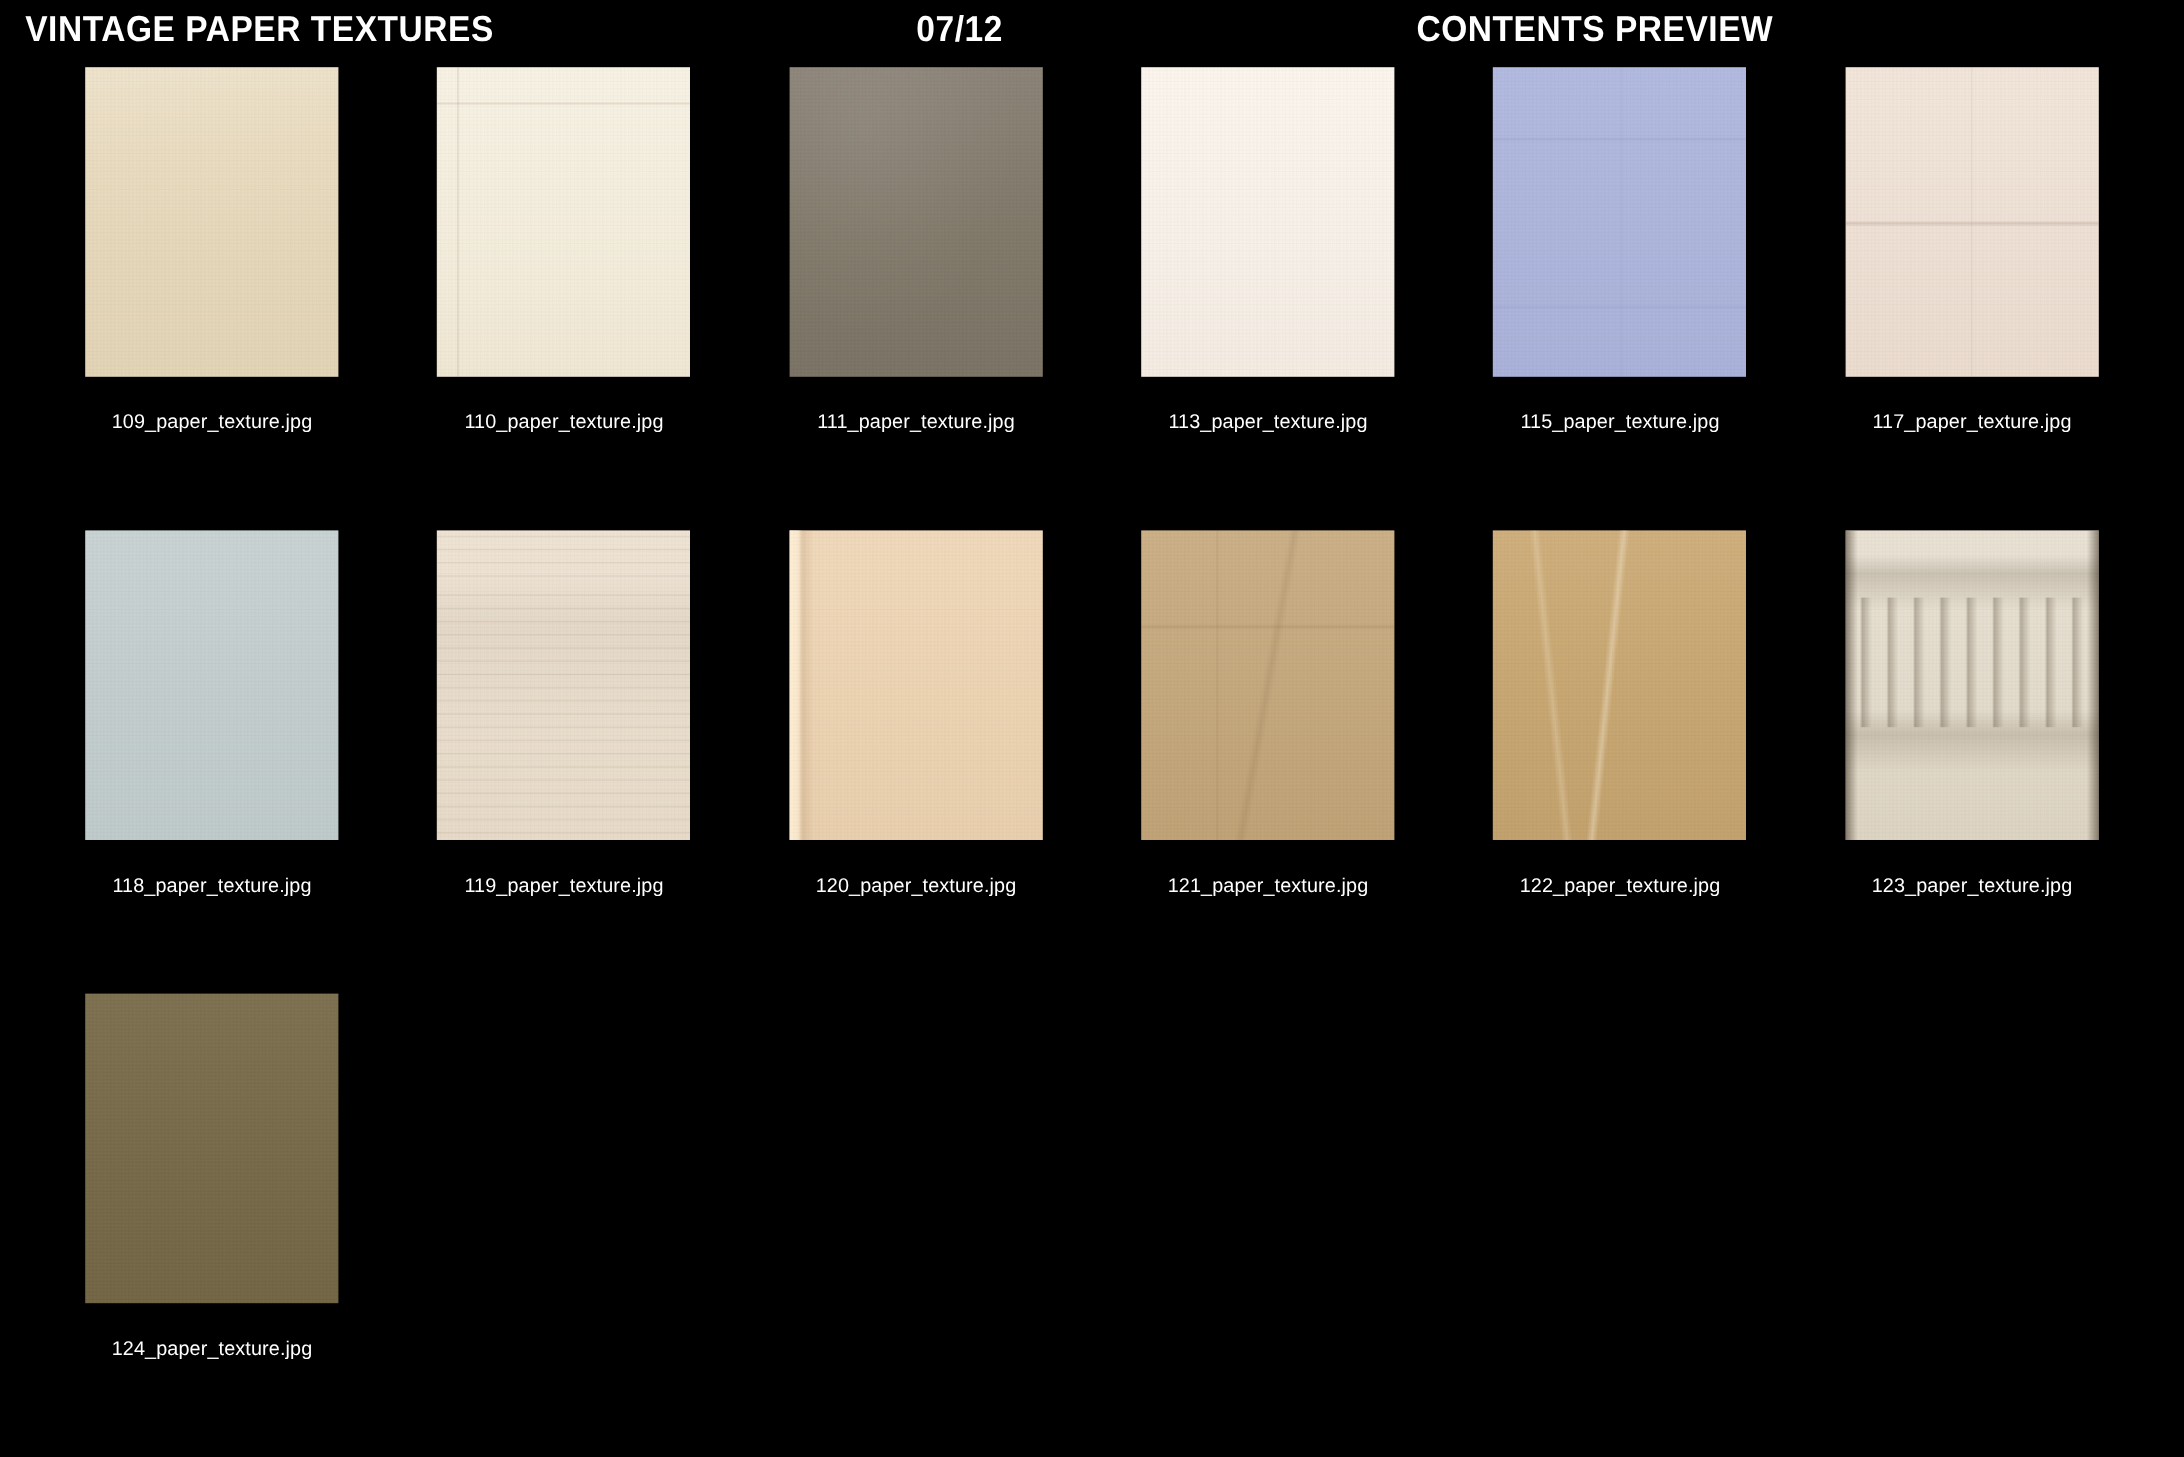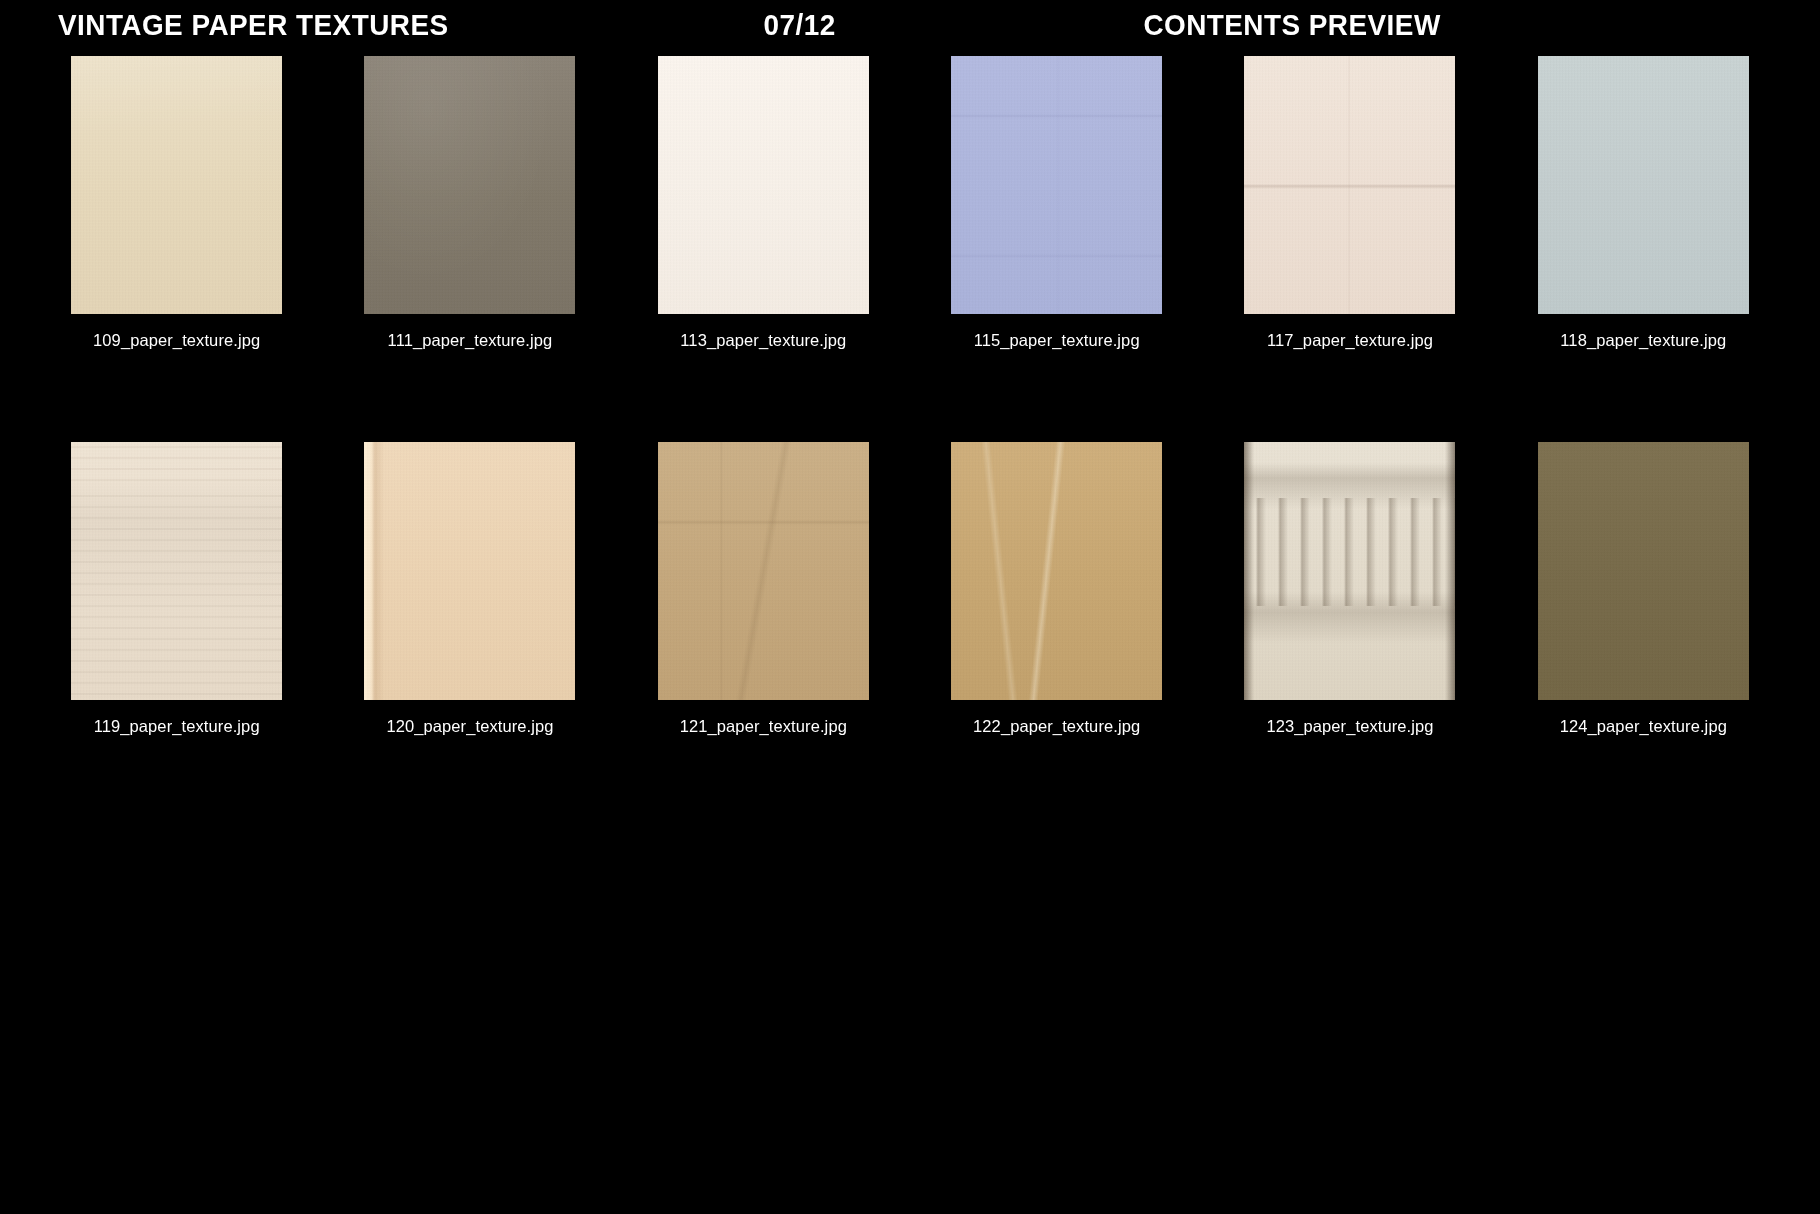--- a/index.html
+++ b/index.html
@@ -19,21 +19,21 @@
 
   
   .header {
     position: absolute;
     top: 0;
     left: 0;
     width: 1499px;
     height: 50px;
     display: flex;
     align-items: center;
-    padding: 0 58px;
+    padding: 0 21px;
   }
   .header-left,
   .header-center,
   .header-right {
     font-family: "Liberation Sans", sans-serif;
     font-weight: 700;
     font-size: 30px;
     line-height: 30px;
     letter-spacing: 0.5px;
     color: #ffffff;
@@ -89,21 +89,21 @@
         rgba(255,255,255,0.018) 2px,
         rgba(0,0,0,0.012) 3px),
       repeating-linear-gradient(90deg,
         rgba(0,0,0,0.016) 0px,
         rgba(255,255,255,0.012) 2px,
         rgba(0,0,0,0.000) 3px);
     opacity: 0.9;
   }
 
   .caption {
-    margin-top: 16px;
+    margin-top: 28px;
     font-family: "Liberation Sans", sans-serif;
     font-size: 16.5px;
     line-height: 20px;
     color: #ffffff;
     white-space: nowrap;
     letter-spacing: 0.1px;
   }
 
   
 
@@ -252,20 +252,24 @@
   <div class="header-right">CONTENTS PREVIEW</div>
 </div>
 
 <div class="grid">
 
   <div class="cell">
     <div class="thumb tex-109"></div>
     <div class="caption">109_paper_texture.jpg</div>
   </div>
 
+  <div class="cell">
+    <div class="thumb tex-110"></div>
+    <div class="caption">110_paper_texture.jpg</div>
+  </div>
 
   <div class="cell">
     <div class="thumb tex-111"></div>
     <div class="caption">111_paper_texture.jpg</div>
   </div>
 
 
   <div class="cell">
     <div class="thumb tex-113"></div>
     <div class="caption">113_paper_texture.jpg</div>

